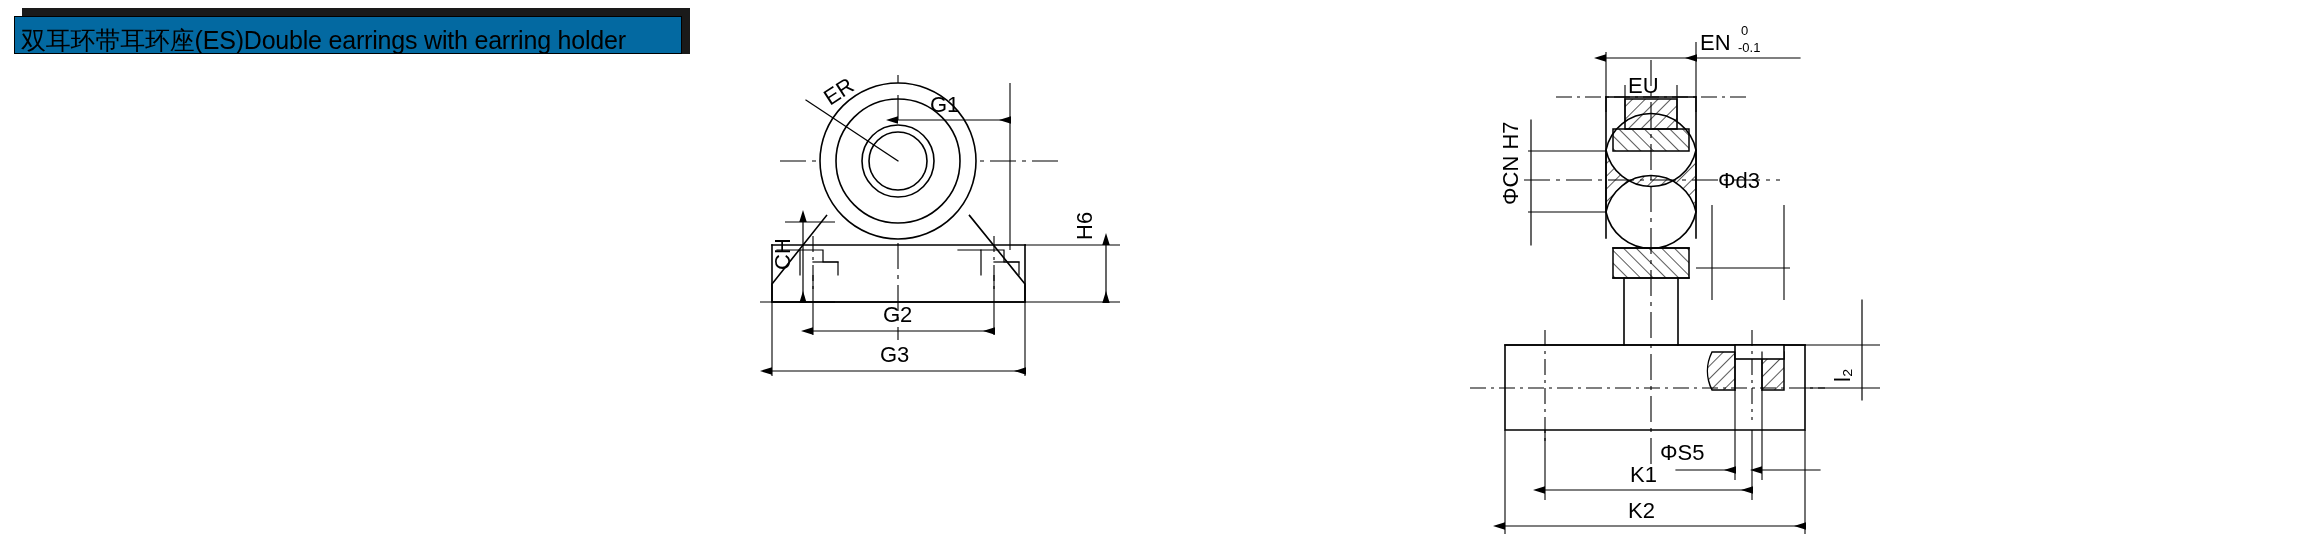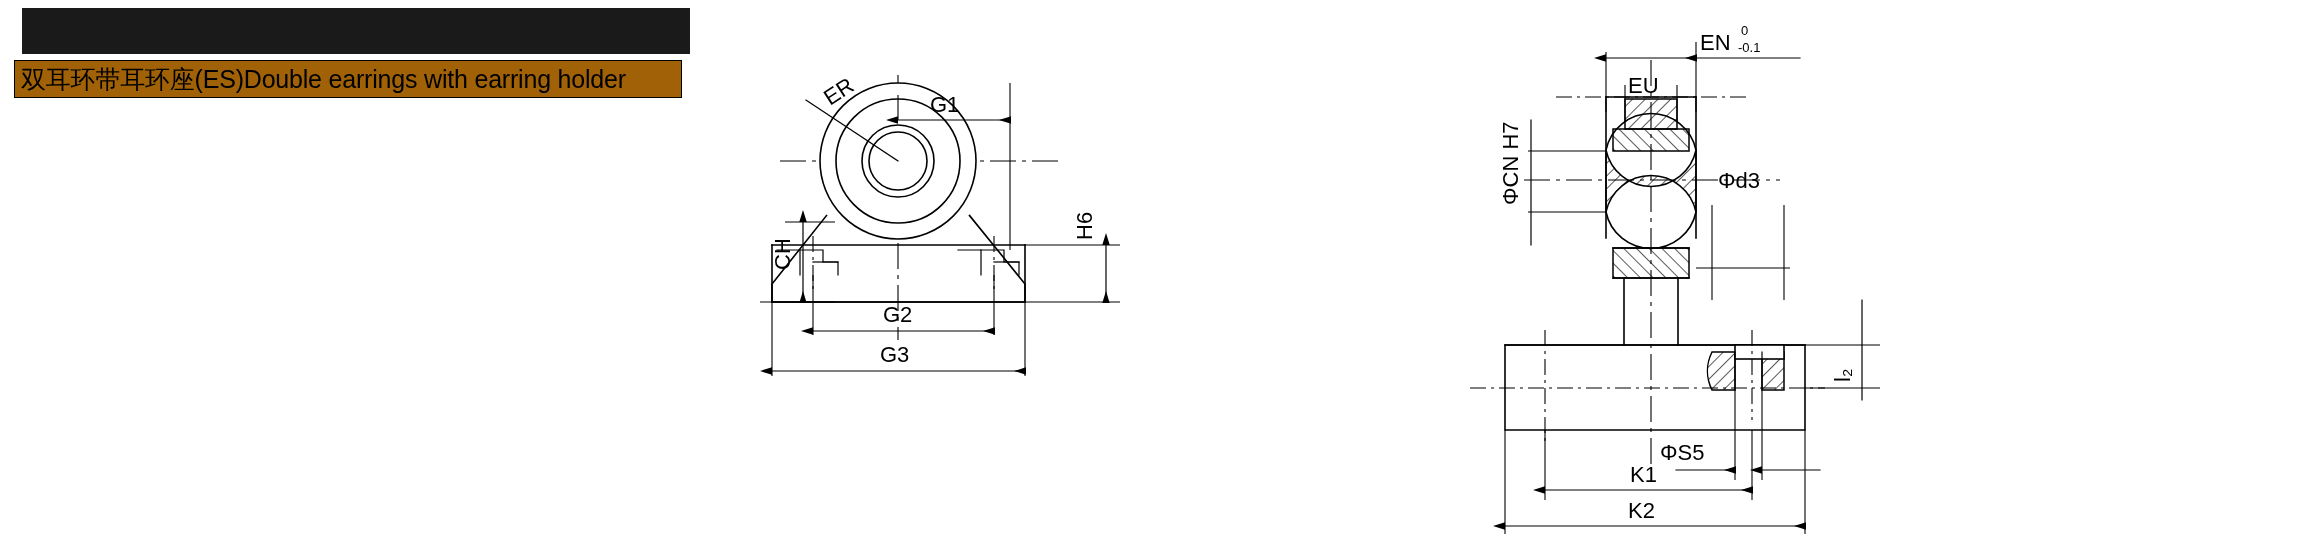--- a/index.html
+++ b/index.html
@@ -34,28 +34,27 @@
     width: 668px;
     height: 46px;
     background: #1a1a1a;
   }
   #title-box {
     position: absolute;
     left: 0px;
     top: 8px;
     width: 668px;
     height: 38px;
-    background: #a16207;
+    background: #0369a1;
     border: 1.5px solid #000000;
     box-sizing: border-box;
     display: flex;
-    align-items: center;
+    align-items: flex-end;
     white-space: nowrap;
     overflow: hidden;
-    margin-top: 44px;
   }
   #title-text {
     font-size: 25px;
     line-height: 1;
     letter-spacing: -0.2px;
     padding-left: 6px;
     font-weight: 400;
   }
 
   

